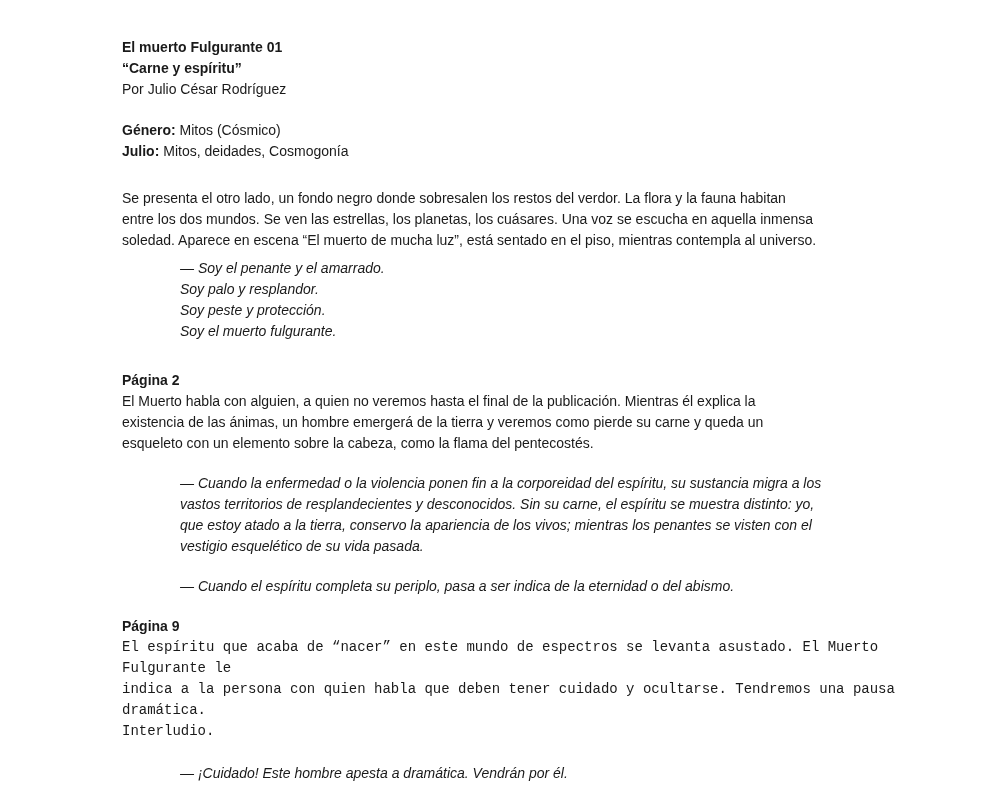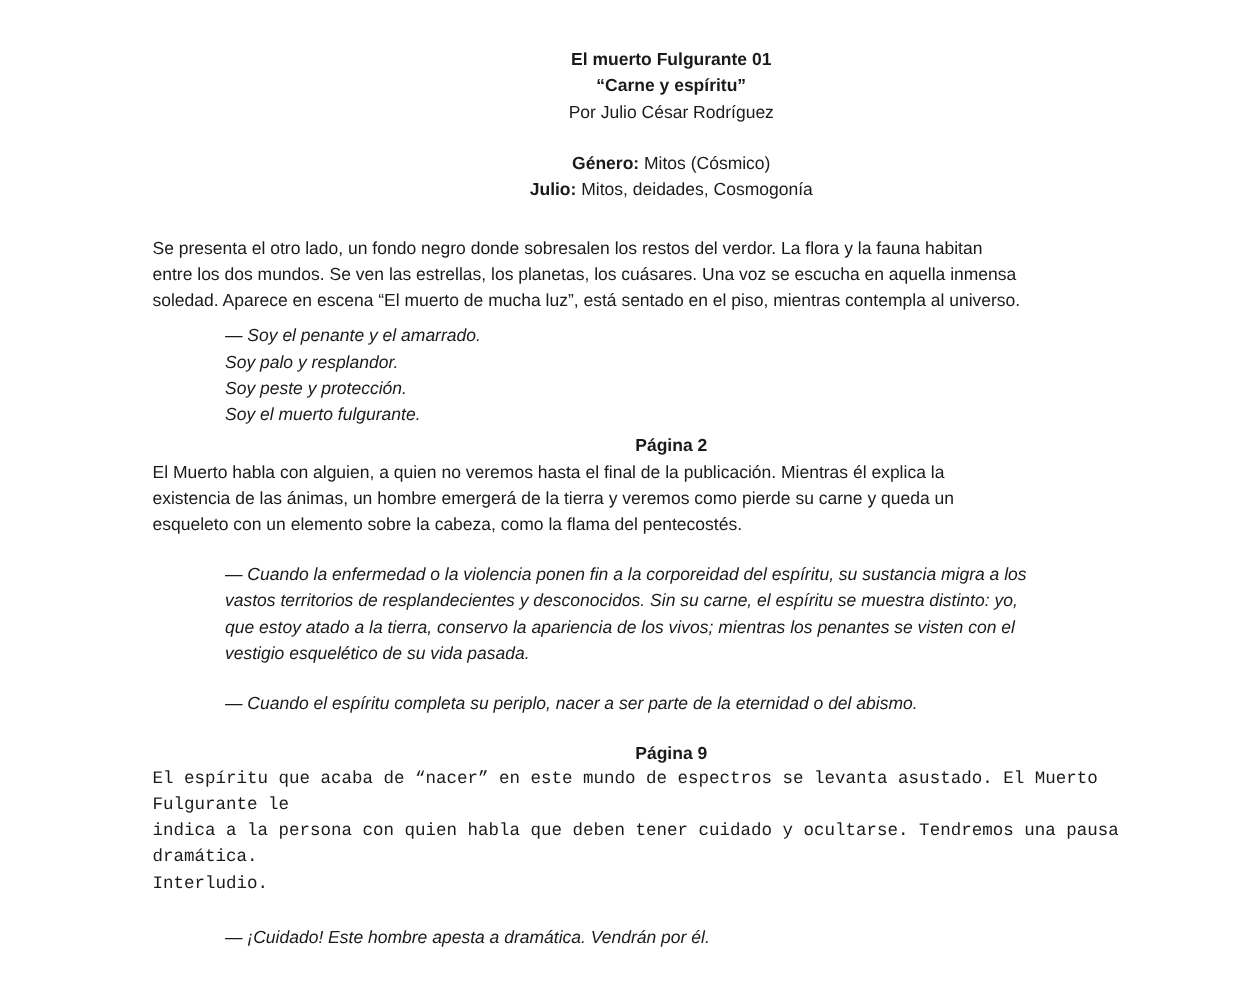--- a/index.html
+++ b/index.html
@@ -13,29 +13,29 @@
   .doc {
     position: absolute;
     left: 122px;
     top: 37px;
     width: 830px;
     color: #1a1a1a;
     font-family: "Liberation Sans", "DejaVu Sans", sans-serif;
     font-size: 14px;
     line-height: 21px;
   }
-  .line { min-height: 21px; text-align: center; }
+  .line { min-height: 21px; }
   .bold { font-weight: bold; }
   .body-text { white-space: pre-line; }
   .dialogue {
     margin-left: 58px;
     font-style: italic;
     white-space: pre-line;
   }
-  .mb16 { margin-bottom: 4px; }
+  .mb16 { margin-bottom: 28px; }
   .mb19 { margin-bottom: 19px; }
   .mb20 { margin-bottom: 20px; }
   .mb21 { margin-bottom: 21px; font-family: Liberation Mono, monospace; }
   .mb23 { margin-bottom: 7px; }
   .mb26 { margin-bottom: 26px; }
 </style>
 </head>
 <body>
 
 <div class="doc">
@@ -64,21 +64,21 @@
   <div>
     <div class="line bold">Página 2</div>
     <div class="body-text mb19">El Muerto habla con alguien, a quien no veremos hasta el final de la publicación. Mientras él explica la
 existencia de las ánimas, un hombre emergerá de la tierra y veremos como pierde su carne y queda un
 esqueleto con un elemento sobre la cabeza, como la flama del pentecostés.</div>
   </div>
   <div class="dialogue mb19">— Cuando la enfermedad o la violencia ponen fin a la corporeidad del espíritu, su sustancia migra a los
 vastos territorios de resplandecientes y desconocidos. Sin su carne, el espíritu se muestra distinto: yo,
 que estoy atado a la tierra, conservo la apariencia de los vivos; mientras los penantes se visten con el
 vestigio esquelético de su vida pasada.</div>
-  <div class="dialogue mb19">— Cuando el espíritu completa su periplo, nacer a ser parte de la eternidad o del abismo.</div>
+  <div class="dialogue mb19">— Cuando el espíritu completa su periplo, pasa a ser indica de la eternidad o del abismo.</div>
 
   <div>
     <div class="line bold">Página 9</div>
     <div class="body-text mb21">El espíritu que acaba de “nacer” en este mundo de espectros se levanta asustado. El Muerto Fulgurante le
 indica a la persona con quien habla que deben tener cuidado y ocultarse. Tendremos una pausa dramática.
 Interludio.</div>
   </div>
   <div class="dialogue">— ¡Cuidado! Este hombre apesta a dramática. Vendrán por él.</div>
 
 </div>

